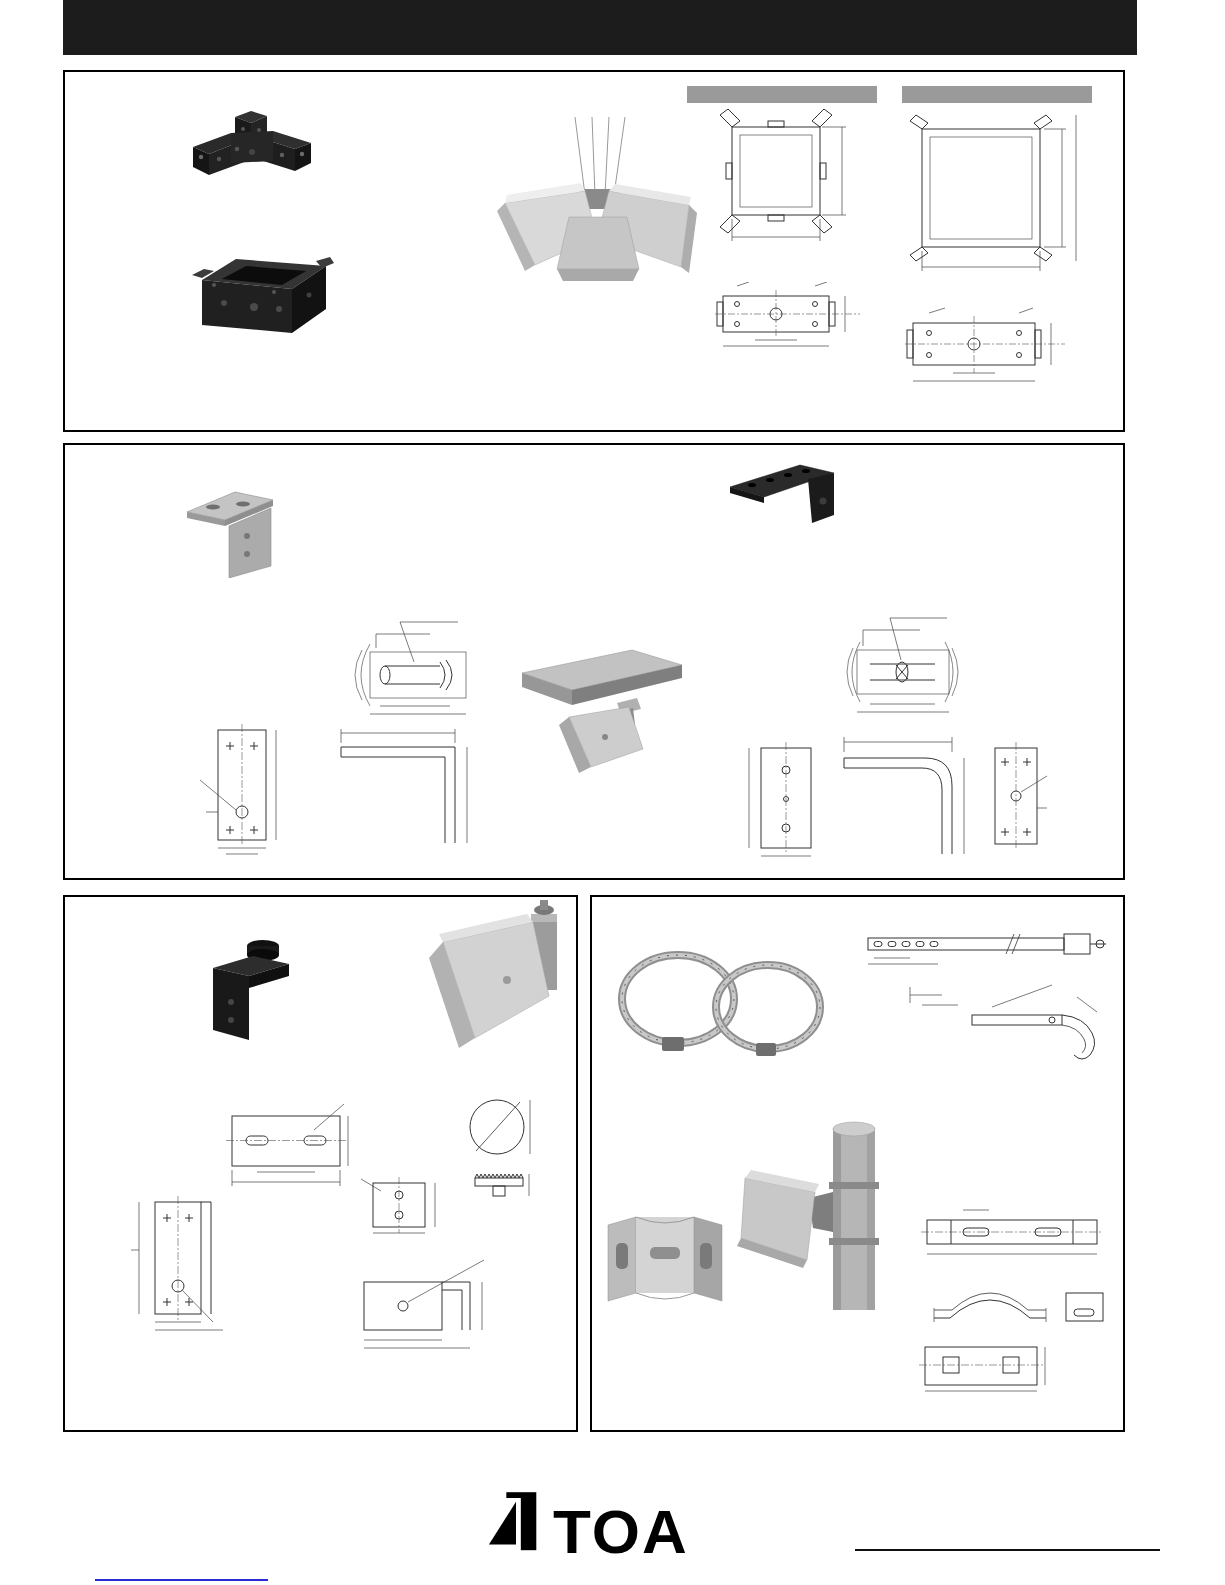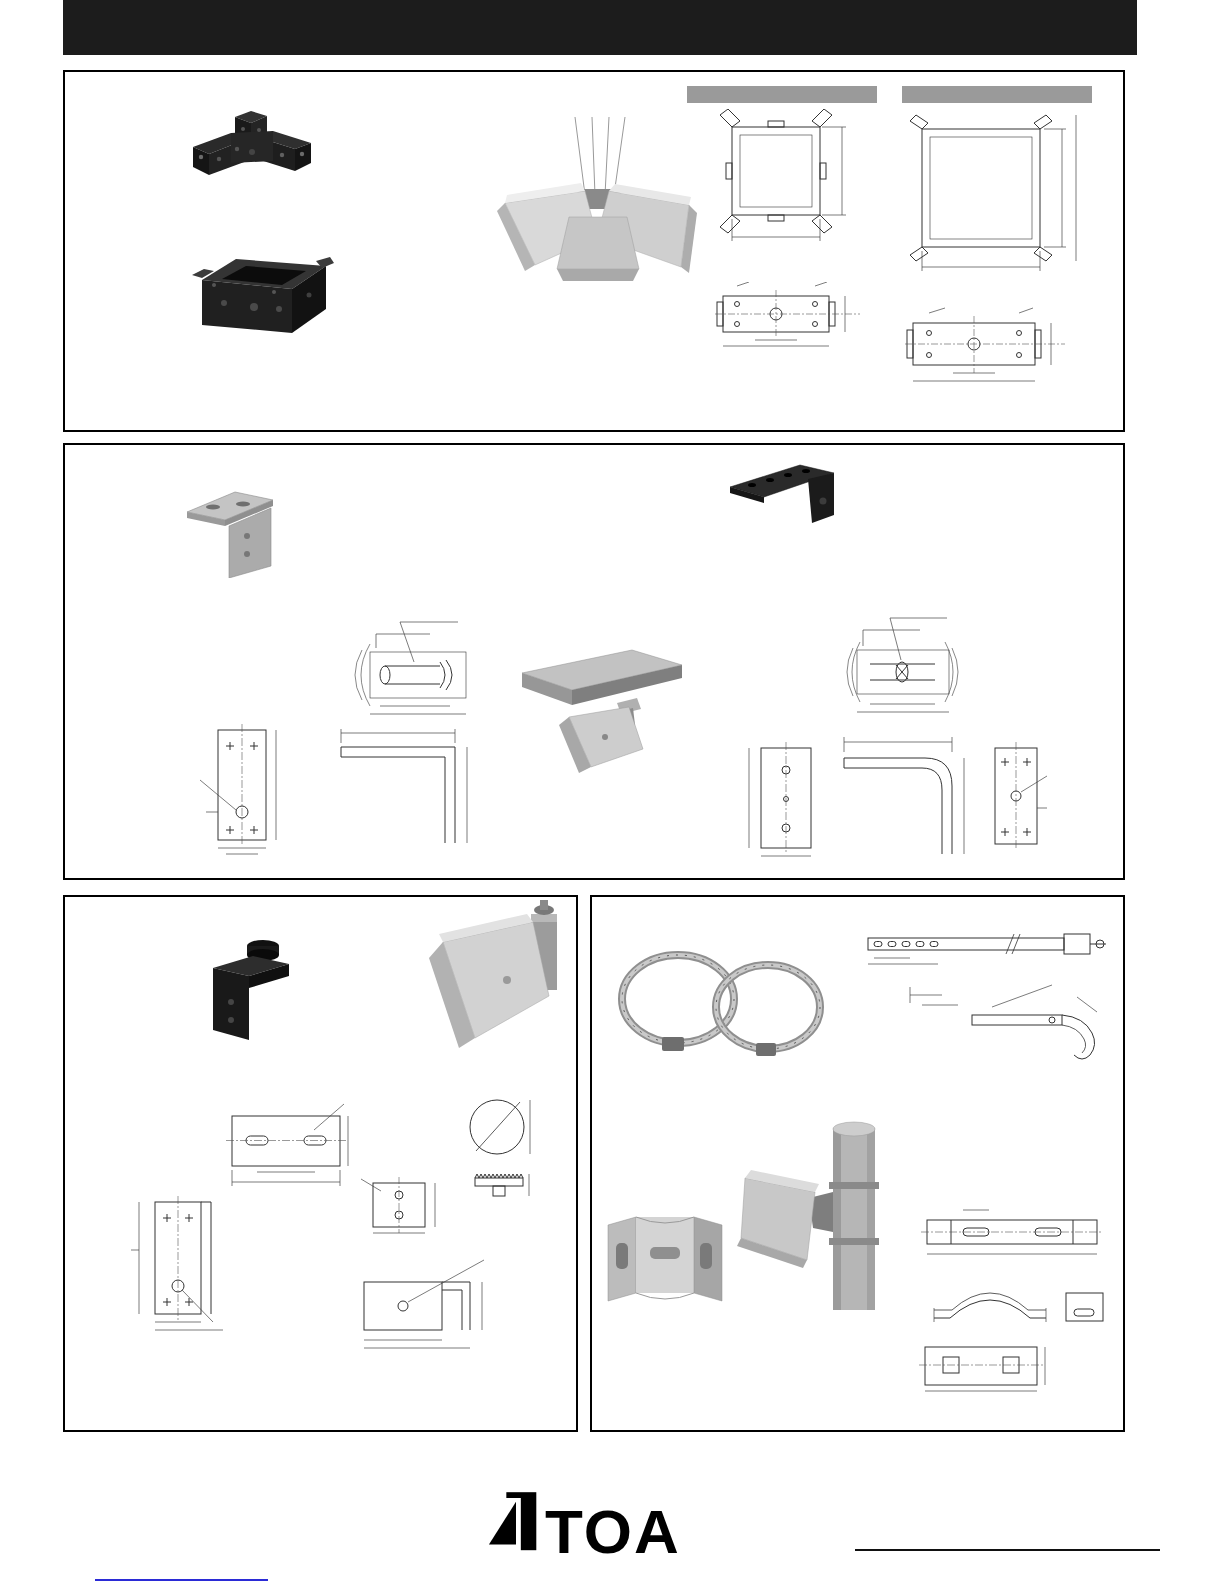--- a/index.html
+++ b/index.html
@@ -5,21 +5,21 @@
   * { margin:0; padding:0; box-sizing:border-box; }
   html,body { background:#ffffff; font-family:"Liberation Sans", sans-serif; }
   .page { position:relative; width:1225px; height:1585px; background:#fff; overflow:hidden; }
   .abs { position:absolute; }
   .section-box { position:absolute; border:2px solid #000; background:#fff; }
   .label-bar { position:absolute; background:#9a9a9a; }
   svg { display:block; width:100%; height:100%; }
   .hdr { background:#1c1c1c; }
   .rule { background:#111; }
   .blue-line { background:#2b2bd6; }
-  .logo-wrap { display:flex; align-items:flex-end; }
+  .logo-wrap { display:flex; align-items:flex-end; gap:8px; }
   .logo-text { font-weight:700; font-size:62px; line-height:0.95; letter-spacing:2px; color:#000; }
 </style>
 </head>
 <body>
 
 <div class="page">
 
   <div class="abs hdr" style="left:63px;top:0;width:1074px;height:55px;"></div>
 
   <div class="section-box" style="left:63px;top:70px;width:1062px;height:362px;">

